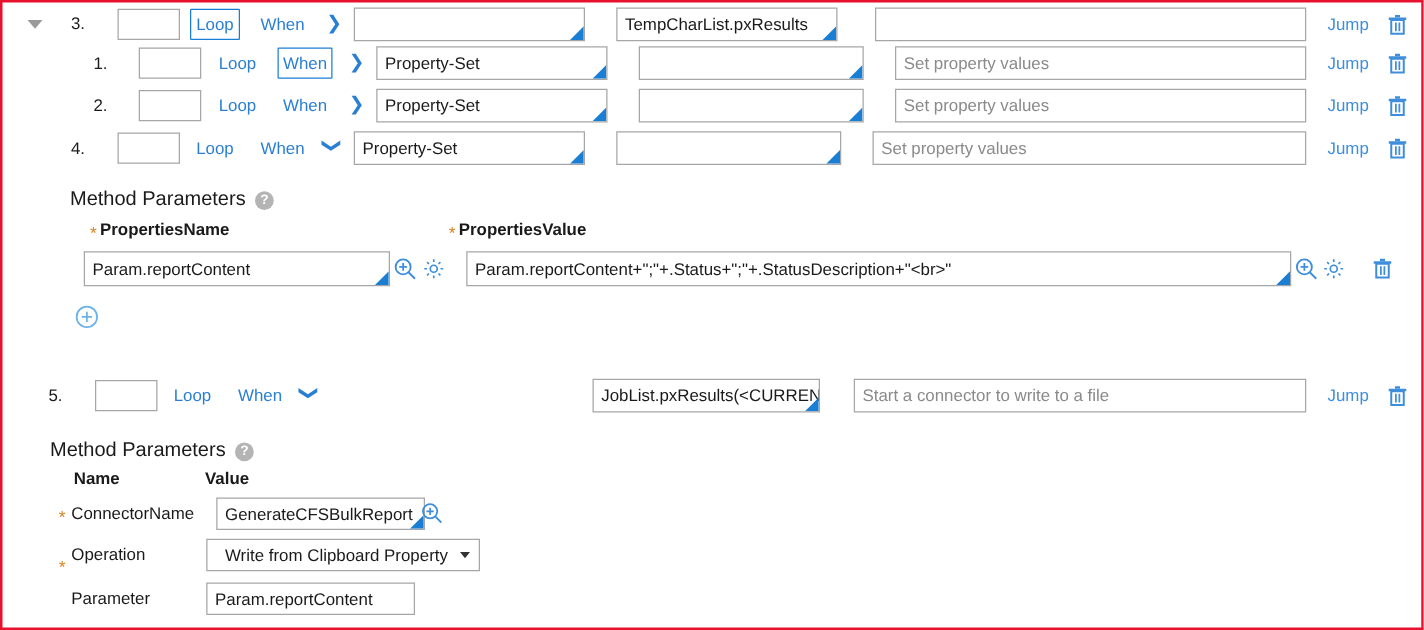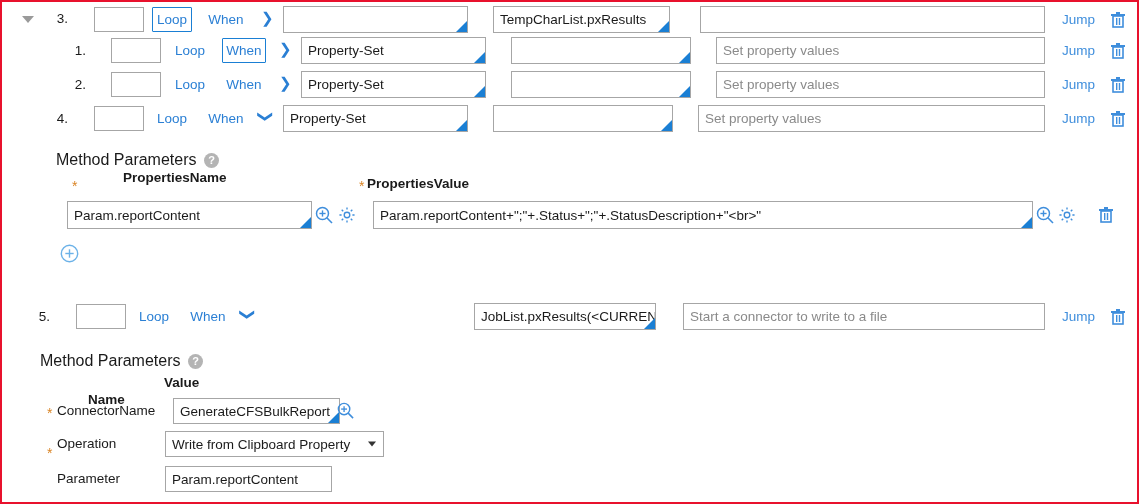--- a/index.html
+++ b/index.html
@@ -159,21 +159,21 @@
   }
 
   
   .sel-box {
     position: absolute;
     border: 1px solid #a6a6a6;
     background: #fff;
     box-sizing: border-box;
     display: flex;
     align-items: center;
-    padding: 0 6px;
+    padding: 0 14px;
     font-size: 13.5px;
     color: #1a1a1a;
     white-space: nowrap;
     cursor: pointer;
   }
   .sel-arrow {
     position: absolute;
     right: 7px;
     top: 50%;
     transform: translateY(-50%);
@@ -268,21 +268,21 @@
       <rect x="3" y="5" width="10" height="11" fill="none" stroke="#3f8edc" stroke-width="1.6"></rect>
       <rect x="6" y="7" width="1.4" height="7" fill="#3f8edc"></rect>
       <rect x="8.8" y="7" width="1.4" height="7" fill="#3f8edc"></rect>
     </svg>
   </div>
 
   <div class="mp-title" style="left:54px; top:149px;">Method Parameters</div>
   <div class="help" style="left:202px; top:151px;">?</div>
 
   <div class="req-star" style="left:70px; top:177px;">*</div>
-  <div class="collabel" style="left:78px; top:168px;margin-left:43px;">PropertiesName</div>
+  <div class="collabel" style="left:78px; top:174px;">PropertiesName</div>
 
   <div class="req-star" style="left:357px; top:177px;">*</div>
   <div class="collabel" style="left:365px; top:174px;">PropertiesValue</div>
 
   <div class="field flag" style="left:65px; top:199px; width:245px; height:28px;">Param.reportContent</div>
 
   <div class="ic" style="left:312px; top:203px;">
     <svg width="20" height="20" viewBox="0 0 20 20">
       <circle cx="8.5" cy="8.5" r="6" fill="none" stroke="#3f8edc" stroke-width="1.5"></circle>
       <line x1="12.8" y1="12.8" x2="18" y2="18" stroke="#3f8edc" stroke-width="1.6"></line>
@@ -349,21 +349,21 @@
       <rect x="6" y="1" width="4" height="2" fill="#3f8edc"></rect>
       <rect x="3" y="5" width="10" height="11" fill="none" stroke="#3f8edc" stroke-width="1.6"></rect>
       <rect x="6" y="7" width="1.4" height="7" fill="#3f8edc"></rect>
       <rect x="8.8" y="7" width="1.4" height="7" fill="#3f8edc"></rect>
     </svg>
   </div>
 
   <div class="mp-title" style="left:38px; top:350px;">Method Parameters</div>
   <div class="help" style="left:186px; top:352px;">?</div>
 
-  <div class="collabel" style="left:57px; top:390px;margin-left:29px;">Name</div>
+  <div class="collabel" style="left:57px; top:373px;">Name</div>
   <div class="collabel" style="left:162px; top:373px;">Value</div>
 
   <div class="req-star" style="left:45px; top:404px;">*</div>
   <div class="rowlabel" style="left:55px; top:401px;">ConnectorName</div>
   <div class="field flag" style="left:163px; top:396px; width:167px; height:26px;margin-left:8px;">GenerateCFSBulkReport</div>
   <div class="ic" style="left:334px; top:399px;">
     <svg width="19" height="19" viewBox="0 0 20 20">
       <circle cx="8.5" cy="8.5" r="6" fill="none" stroke="#3f8edc" stroke-width="1.5"></circle>
       <line x1="12.8" y1="12.8" x2="18" y2="18" stroke="#3f8edc" stroke-width="1.6"></line>
       <line x1="5.4" y1="8.5" x2="11.6" y2="8.5" stroke="#3f8edc" stroke-width="1.4"></line>

